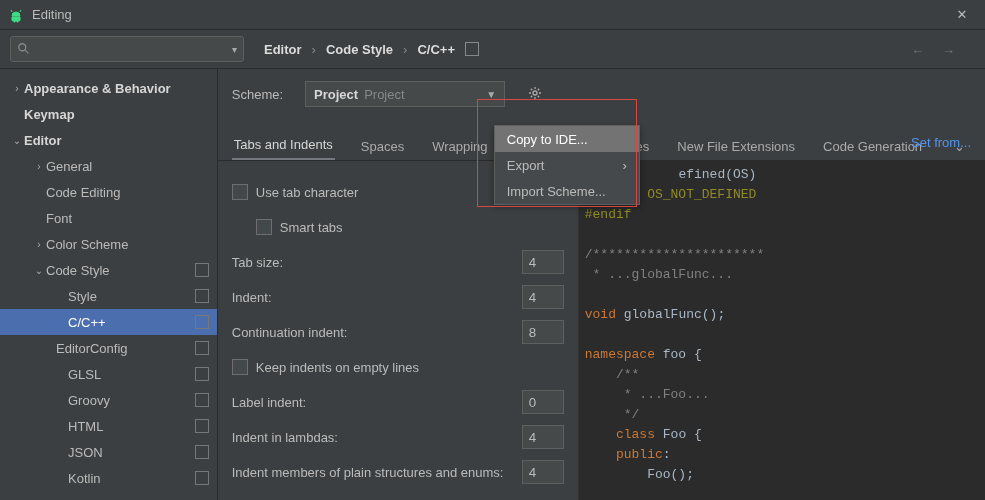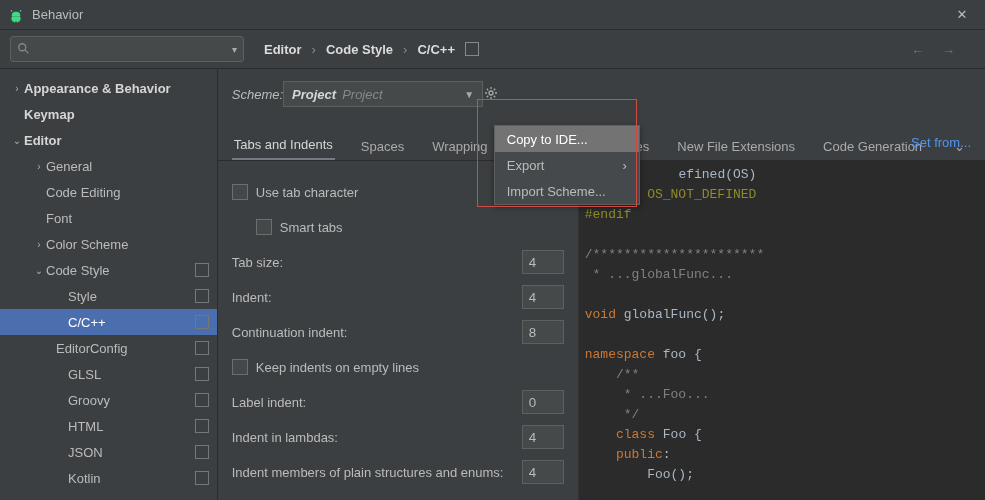--- a/index.html
+++ b/index.html
@@ -77,22 +77,21 @@
   flex:1;
   display:flex;
   flex-direction:column;
   background:#3c3f41;
   position:relative;
 }
 .scheme-row {
   display:flex;
   align-items:center;
   padding: 12px 14px 8px 14px;
-  gap:0;
-  font-style:italic;
+  gap:22px;
 }
 .scheme-label { color:#bbbbbb; }
 .scheme-combo {
   width:200px;height:26px;
   background:#45494a;border:1px solid #5e6060;
   display:flex;align-items:center;padding:0 8px;
 }
 .scheme-combo .val { color:#d6d6d6; font-weight:600; margin-right:6px;}
 .scheme-combo .extra { color:#888; flex:1;}
 .scheme-combo .chev { color:#aaa;font-size:10px;}
@@ -168,21 +167,21 @@
 </style>
 </head>
 <body>
 
 <div class="titlebar">
   <span class="logo">
     <svg width="16" height="16" viewBox="0 0 16 16">
         <path fill="#3ddc84" d="M4 10h8v3a1 1 0 0 1-1 1h-1v1h-1v-1H7v1H6v-1H5a1 1 0 0 1-1-1zM4 9h8a4 4 0 0 0-8 0zM3 3l1 2M13 3l-1 2" stroke="#3ddc84"></path>
       </svg>
   </span>
-  <span class="title">Behavior</span>
+  <span class="title">Editing</span>
   <span class="close">✕</span>
 </div>
 
 <div class="toprow">
   <div class="search">
     <svg width="14" height="14" viewBox="0 0 16 16">
         <circle cx="6" cy="6" r="4" fill="none" stroke="#888" stroke-width="1.5"></circle>
         <line x1="9" y1="9" x2="13" y2="13" stroke="#888" stroke-width="1.5"></line>
       </svg>
     <span></span>

